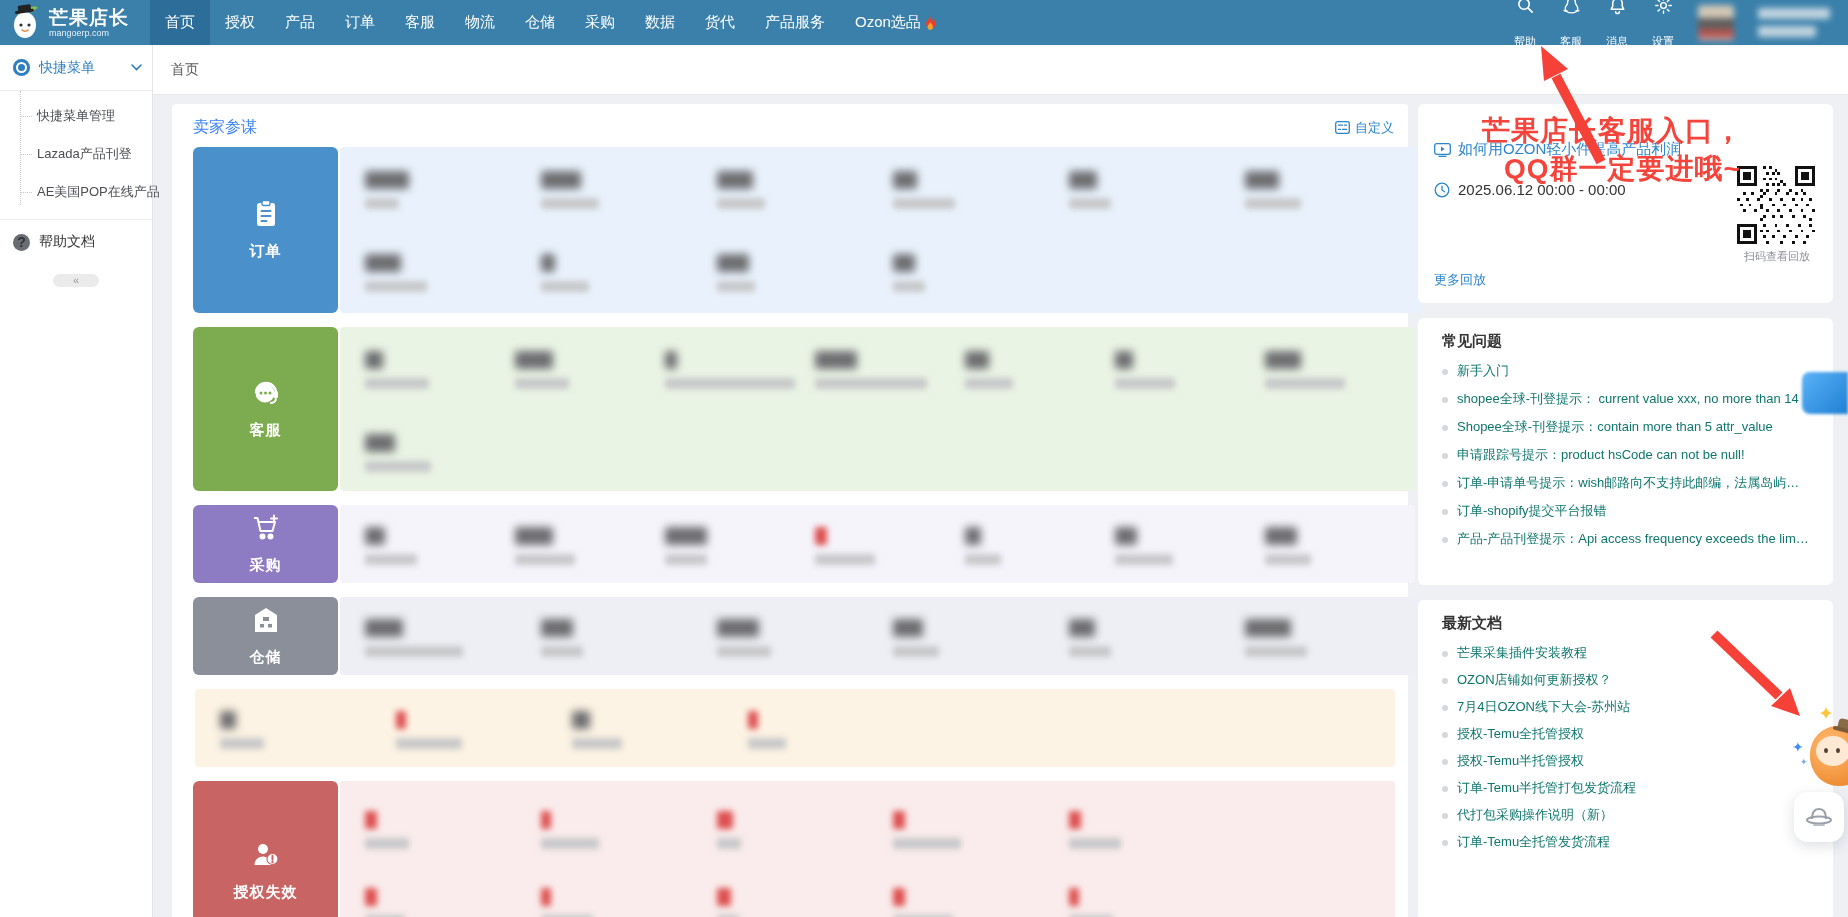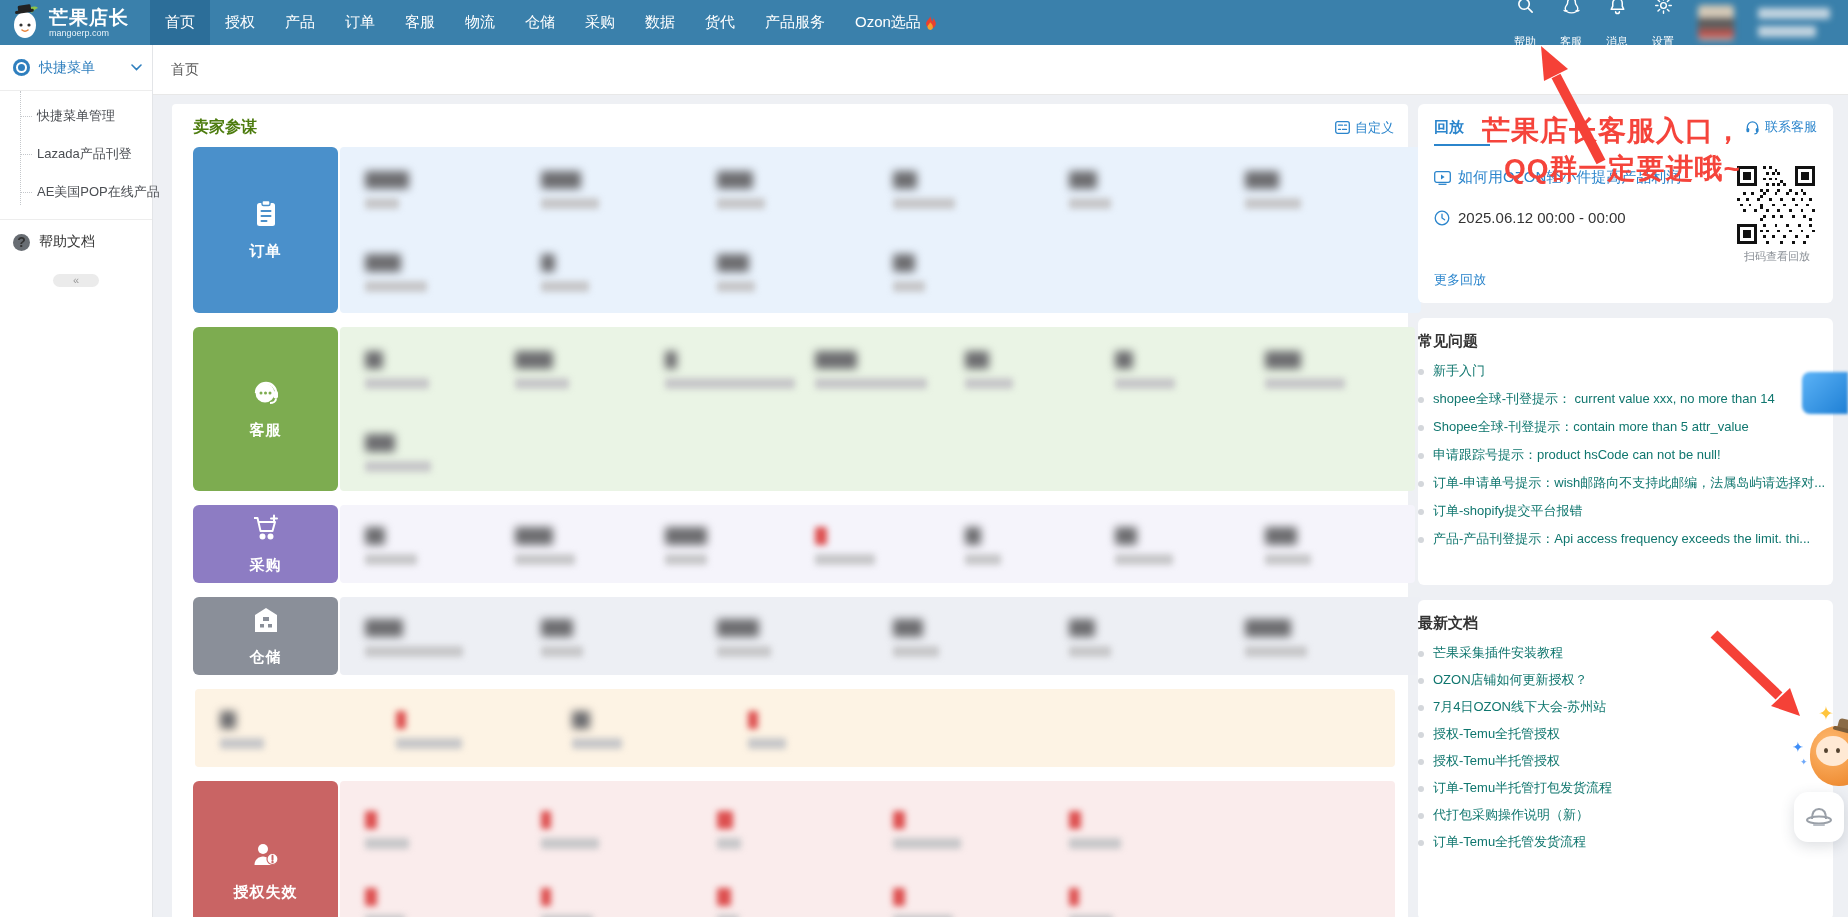--- a/index.html
+++ b/index.html
@@ -39,21 +39,21 @@
   .sb-help span { font-size:14px; color:#333; }
   .sb-collapse { width:46px; height:13px; background:#ebebeb; border-radius:7px; margin:10px auto 0; text-align:center; font-size:11px; line-height:12px; color:#999; cursor:pointer; }
 
   
   .crumbbar { position:absolute; left:153px; top:45px; right:0; height:50px; background:#fff; border-bottom:1px solid #e8e8e8; display:flex; align-items:center; padding-left:18px; }
   .crumbbar span { font-size:14px; color:#5a5a5a; }
 
   
   .panel { position:absolute; left:172px; top:104px; width:1236px; height:880px; background:#fff; border-radius:4px; }
   .panel-head { height:37px; display:flex; align-items:center; justify-content:space-between; padding:10px 14px 0 21px; }
-  .panel-title { font-size:16px; font-weight:bold; color:#4d7c0f; }
+  .panel-title { font-size:16px; font-weight:normal; color:#3b82f6; }
   .customize { display:flex; align-items:center; gap:5px; color:#2b85cc; font-size:13px; cursor:pointer; }
   .cats { padding:6px 13px 0 21px; }
   .cat { display:flex; margin-bottom:14px; }
   .cat-block { width:145px; flex:none; border-radius:6px; display:flex; flex-direction:column; align-items:center; justify-content:center; color:#fff; cursor:pointer; }
   .cat-block svg { width:30px; height:30px; margin-bottom:9px; }
   .cat-label { font-size:15px; font-weight:bold; letter-spacing:1px; }
   .cat-stats { flex:1; margin-left:2px; border-radius:4px; display:flex; flex-direction:column; padding-left:25px; }
   .c0 { height:166px; } .c1 { height:164px; } .c2,.c3,.c4 { height:78px; } .c5 { height:210px; }
   .c5 .cat-block { padding-bottom:30px; }
   .srow { display:flex; }
@@ -74,21 +74,21 @@
   .replay-card { height:199px; padding:14px 16px; }
   .replay-head { display:flex; justify-content:space-between; align-items:flex-start; }
   .replay-tab { color:#2b85cc; font-size:15px; font-weight:bold; padding-bottom:7px; border-bottom:2px solid #2b85cc; padding-right:26px; cursor:pointer; }
   .contact { display:flex; align-items:center; gap:5px; color:#2b85cc; font-size:13px; cursor:pointer; }
   .vlink { display:flex; align-items:center; gap:7px; color:#2b85cc; font-size:15px; margin-top:22px; cursor:pointer; width:255px; }
   .sched { display:flex; align-items:center; gap:8px; color:#333; font-size:15px; margin-top:22px; }
   .more-link { position:absolute; left:16px; bottom:14px; color:#2b85cc; font-size:13px; cursor:pointer; }
   .qr-wrap { position:absolute; right:16px; top:62px; width:80px; text-align:center; }
   .qr-wrap svg { width:78px; height:78px; display:block; }
   .qr-cap { font-size:11px; color:#8a8f96; margin-top:5px; white-space:nowrap; }
-  .list-card { padding:14px 0 10px; }
+  .list-card { padding:14px 24px 10px; }
   .faq-card { height:267px; } .docs-card { height:320px; }
   .list-title { font-size:15px; font-weight:bold; color:#333; margin-bottom:6px; }
   .blist { list-style:none; }
   .blist li { position:relative; font-size:13px; color:#0f766e; height:28px; line-height:28px; padding-left:15px; white-space:nowrap; overflow:hidden; text-overflow:ellipsis; cursor:pointer; }
   .docs-card .blist li { height:27px; line-height:27px; }
   .blist li::before { content:""; position:absolute; left:0; top:12px; width:6px; height:6px; border-radius:50%; background:#d4d7db; }
   .banner { height:80px; border-radius:8px; background:linear-gradient(100deg,#f23a2c 0%,#f55426 55%,#fa7a1e 100%); position:relative; overflow:hidden; text-align:center; cursor:pointer; }
   .banner::before { content:""; position:absolute; right:-30px; top:-38px; width:110px; height:110px; border-radius:50%; background:rgba(200,30,20,.45); }
   .banner::after { content:""; position:absolute; right:55px; top:30px; width:70px; height:70px; border-radius:50%; background:rgba(215,45,25,.4); }
   .banner span { position:relative; z-index:1; display:inline-block; margin-top:17px; color:#fff; font-size:22px; font-weight:bold; letter-spacing:1px; }
@@ -518,32 +518,20 @@
                 <div class="bar-l" style="width: 44px;"></div>
               </div>
             </div>
           </div>
         </div>
       </div>
   </main>
 
   <aside class="rightcol">
     <section class="card replay-card">
-      <div class="replay-head">
-        <span class="replay-tab">回放</span>
-        <span class="contact">
-          <svg width="15" height="15" viewBox="0 0 16 16">
-              <path d="M2.5 9V7.5a5.5 5.5 0 0111 0V9" fill="none" stroke="#2b85cc" stroke-width="1.4"></path>
-              <rect x="1.5" y="8.5" width="3" height="4.5" rx="1.4" fill="#2b85cc"></rect>
-              <rect x="11.5" y="8.5" width="3" height="4.5" rx="1.4" fill="#2b85cc"></rect>
-              <path d="M13 12.7c0 1.4-1.6 2-3 2" fill="none" stroke="#2b85cc" stroke-width="1.3"></path>
-            </svg>
-          <span>联系客服</span>
-        </span>
-      </div>
       <div class="vlink">
         <svg width="17" height="14" viewBox="0 0 17 14">
             <rect x="0.7" y="0.7" width="15.6" height="10.6" rx="2" fill="none" stroke="#2b85cc" stroke-width="1.3"></rect>
             <path d="M7 3.6l3.6 2.4L7 8.4z" fill="#2b85cc"></path>
             <path d="M4.5 13.3h8" stroke="#2b85cc" stroke-width="1.3"></path>
           </svg>
         <span>如何用OZON轻小件提高产品利润</span>
       </div>
       <div class="sched">
         <svg width="16" height="16" viewBox="0 0 16 16">

